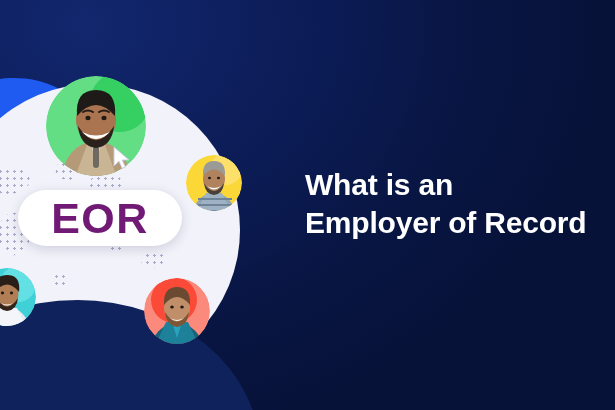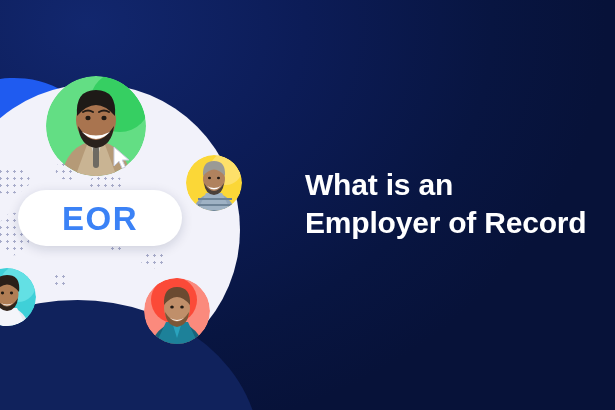--- a/index.html
+++ b/index.html
@@ -99,24 +99,24 @@
     width: 164px;
     height: 56px;
     background: #ffffff;
     border-radius: 28px;
     box-shadow: 0 3px 12px rgba(10, 22, 60, .16);
     display: flex;
     align-items: center;
     justify-content: center;
   }
   .eor-pill .eor-text {
-    font-size: 33px;
+    font-size: 43px;
     font-weight: 700;
     letter-spacing: 1.5px;
-    color: #3b82f6;
+    color: #701a75;
     line-height: 1;
   }
 
   
   .avatar {
     position: absolute;
     border-radius: 50%;
     overflow: hidden;
   }
   .avatar svg { display: block; width: 100%; height: 100%; }

